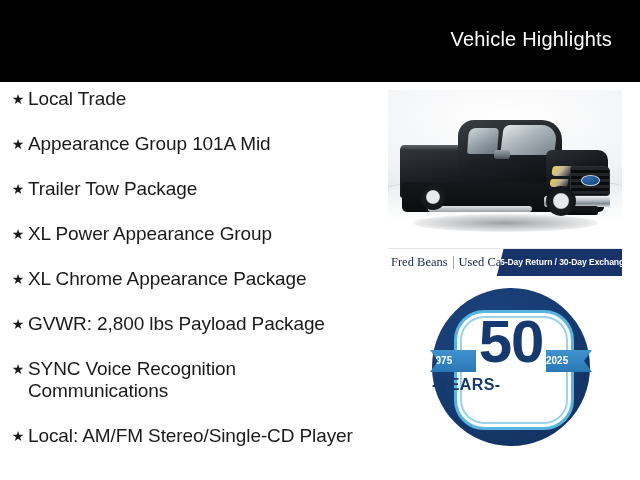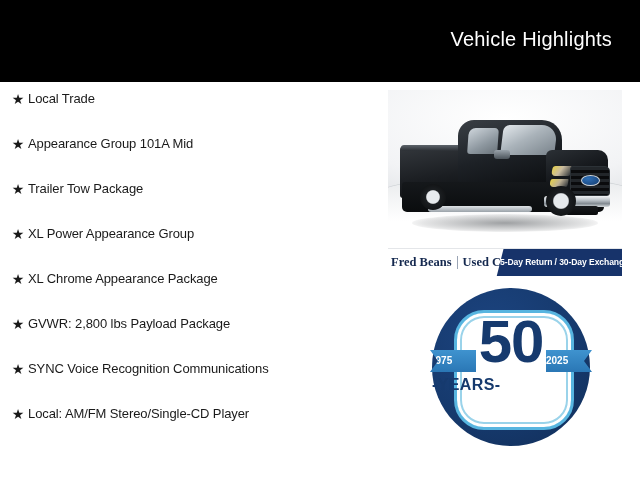--- a/index.html
+++ b/index.html
@@ -57,21 +57,21 @@
     flex: 0 0 auto;
     width: 20px;
     color: #1a1a1a;
     font-size: 14px;
     line-height: 22px;
     text-align: center;
   }
   .hl-text {
     flex: 1 1 auto;
     color: #1a1a1a;
-    font-size: 13px;
+    font-size: 19px;
     line-height: 22px;
     font-weight: 400;
     letter-spacing: -0.1px;
   }
 
   
   .photo-card {
     position: absolute;
     left: 388px;
     top: 90px;
@@ -280,21 +280,21 @@
   }
   .dealer-logo {
     position: absolute;
     left: 3px;
     top: 6px;
     display: flex;
     align-items: center;
     gap: 5px;
     font-family: "Liberation Serif", serif;
     color: #14284e;
-    font-weight: 700;
+    font-weight: 400;
     font-size: 12.5px;
     white-space: nowrap;
   }
   .logo-divider {
     display: inline-block;
     width: 1px;
     height: 13px;
     background: #9aa4b4;
   }
   .promo-ribbon {

